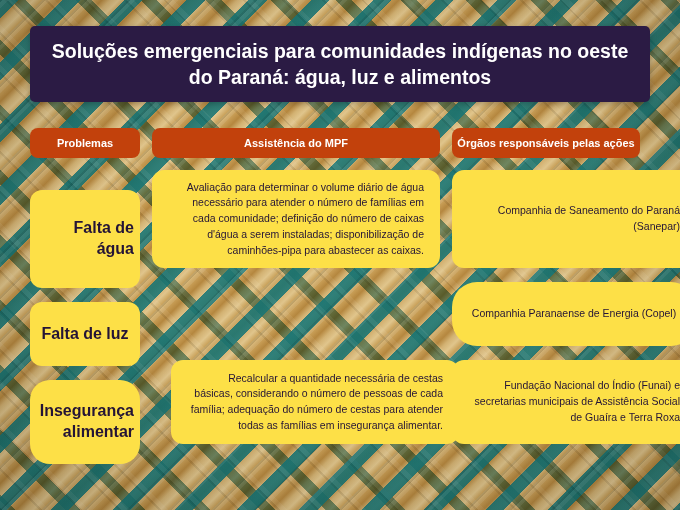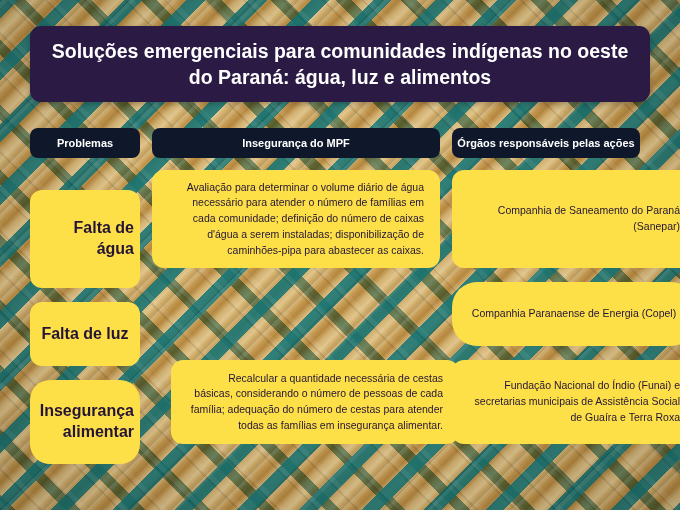--- a/index.html
+++ b/index.html
@@ -69,21 +69,21 @@
     inset: 0;
   }
 
   .title-card {
     position: absolute;
     left: 30px;
     top: 26px;
     width: 620px;
     height: 76px;
     background: #2b1b44;
-    border-radius: 11px;
+    border-radius: 5px;
     display: flex;
     align-items: center;
     justify-content: center;
     box-shadow: 0 2px 6px rgba(0,0,0,0.25);
   }
   .title-text {
     color: #ffffff;
     font-size: 19.5px;
     font-weight: bold;
     line-height: 1.35;
@@ -95,21 +95,21 @@
     position: absolute;
     left: 30px;
     top: 128px;
     width: 620px;
     height: 30px;
   }
   .head {
     position: absolute;
     top: 0;
     height: 30px;
-    background: #0f172a;
+    background: #c2410c;
     border-radius: 8px;
     color: #ffffff;
     font-size: 11px;
     font-weight: bold;
     display: flex;
     align-items: center;
     justify-content: center;
     text-align: center;
   }
   .head.c1 { left: 0px;   width: 110px; }
@@ -174,21 +174,21 @@
   <div class="bg-vignette"></div>
 
   <div class="content">
 
     <div class="title-card">
       <div class="title-text">Soluções emergenciais para comunidades indígenas no oeste do Paraná: água, luz e alimentos</div>
     </div>
 
     <div class="head-row">
       <div class="head c1">Problemas</div>
-      <div class="head c2">Insegurança do MPF</div>
+      <div class="head c2">Assistência do MPF</div>
       <div class="head c3">Órgãos responsáveis pelas ações</div>
     </div>
 
     <div class="cell c1 r1">Falta de água</div>
     <div class="cell c2 r1">Avaliação para determinar o volume diário de água necessário para atender o número de famílias em cada comunidade; definição do número de caixas d'água a serem instaladas; disponibilização de caminhões-pipa para abastecer as caixas.</div>
     <div class="cell c3 r1">Companhia de Saneamento do Paraná (Sanepar)</div>
 
     <div class="cell c1 r2">Falta de luz</div>
     <div class="cell c3 r2">Companhia Paranaense de Energia (Copel)</div>
 

